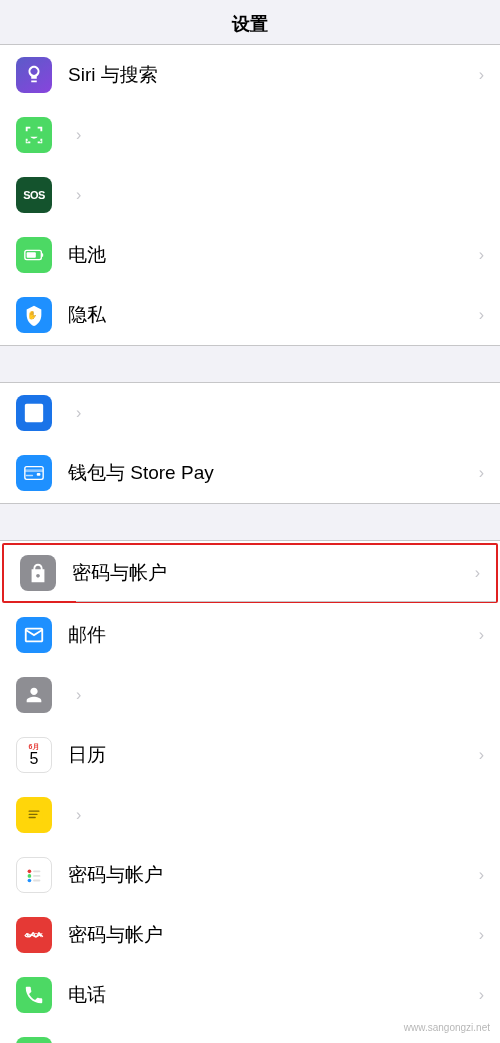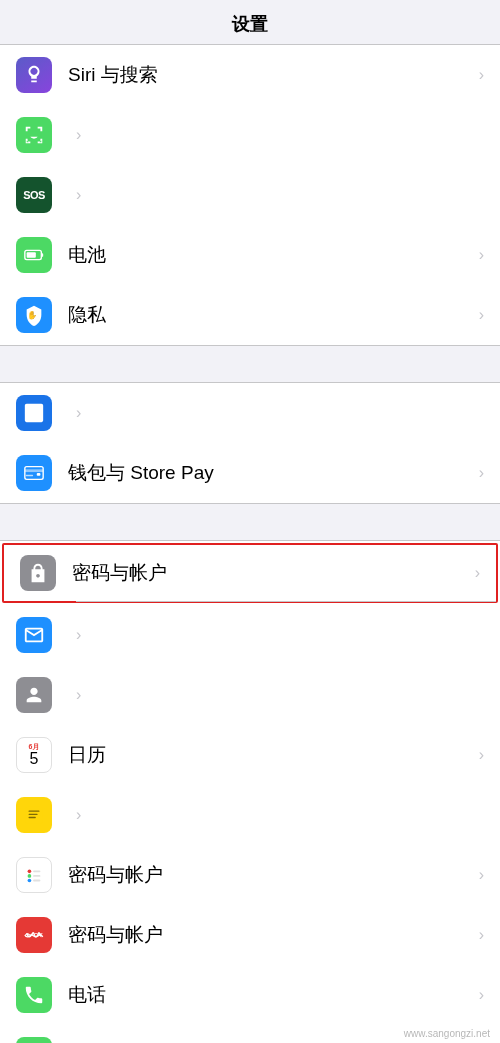--- a/index.html
+++ b/index.html
@@ -88,21 +88,21 @@
     }
 
     .chevron {
       color: #c7c7cc;
       font-size: 16px;
       margin-left: 8px;
     }
 
     .watermark {
       position: fixed;
-      bottom: 4px;
+      bottom: 10px;
       right: 10px;
       font-size: 10px;
       color: rgba(0,0,0,0.3);
     }
 
     
     .svg-icon {
       width: 22px;
       height: 22px;
     }
@@ -232,20 +232,21 @@
     <span class="item-label">密码与帐户</span>
     <span class="chevron">›</span>
   </div>
 
   <div class="list-item">
     <div class="icon-wrap icon-mail">
       <svg class="svg-icon" viewBox="0 0 24 24" fill="white">
         <path d="M4 4h16c1.1 0 2 .9 2 2v12c0 1.1-.9 2-2 2H4c-1.1 0-2-.9-2-2V6c0-1.1.9-2 2-2zm0 2l8 5 8-5H4zm0 2.3V18h16V8.3l-8 5-8-5z"></path>
       </svg>
     </div>
+    <span class="item-label">邮件</span>
     <span class="chevron">›</span>
   </div>
 
   <div class="list-item">
     <div class="icon-wrap icon-contacts">
       <svg class="svg-icon" viewBox="0 0 24 24" fill="white">
         <path d="M12 12c2.2 0 4-1.8 4-4s-1.8-4-4-4-4 1.8-4 4 1.8 4 4 4zm0 2c-2.7 0-8 1.3-8 4v2h16v-2c0-2.7-5.3-4-8-4z"></path>
       </svg>
     </div>
     <span class="chevron">›</span>

